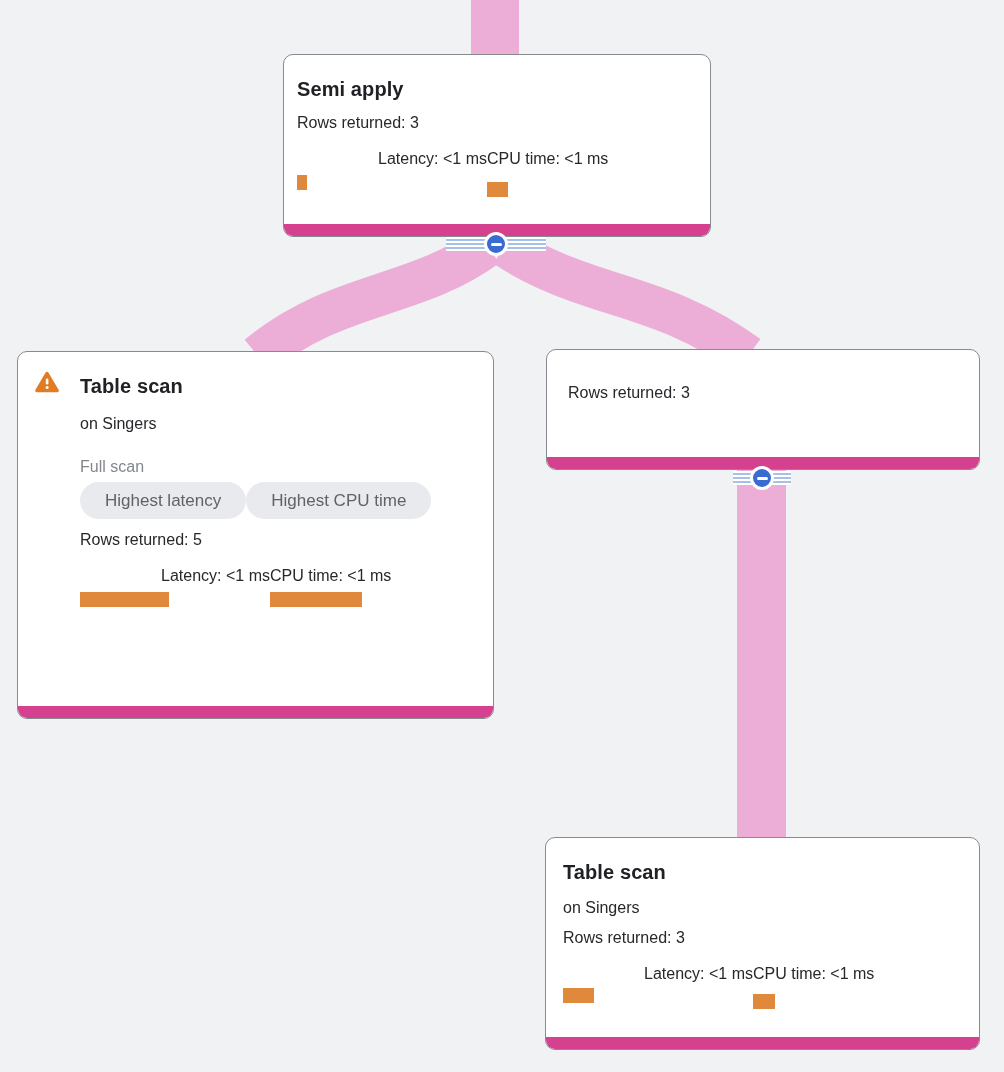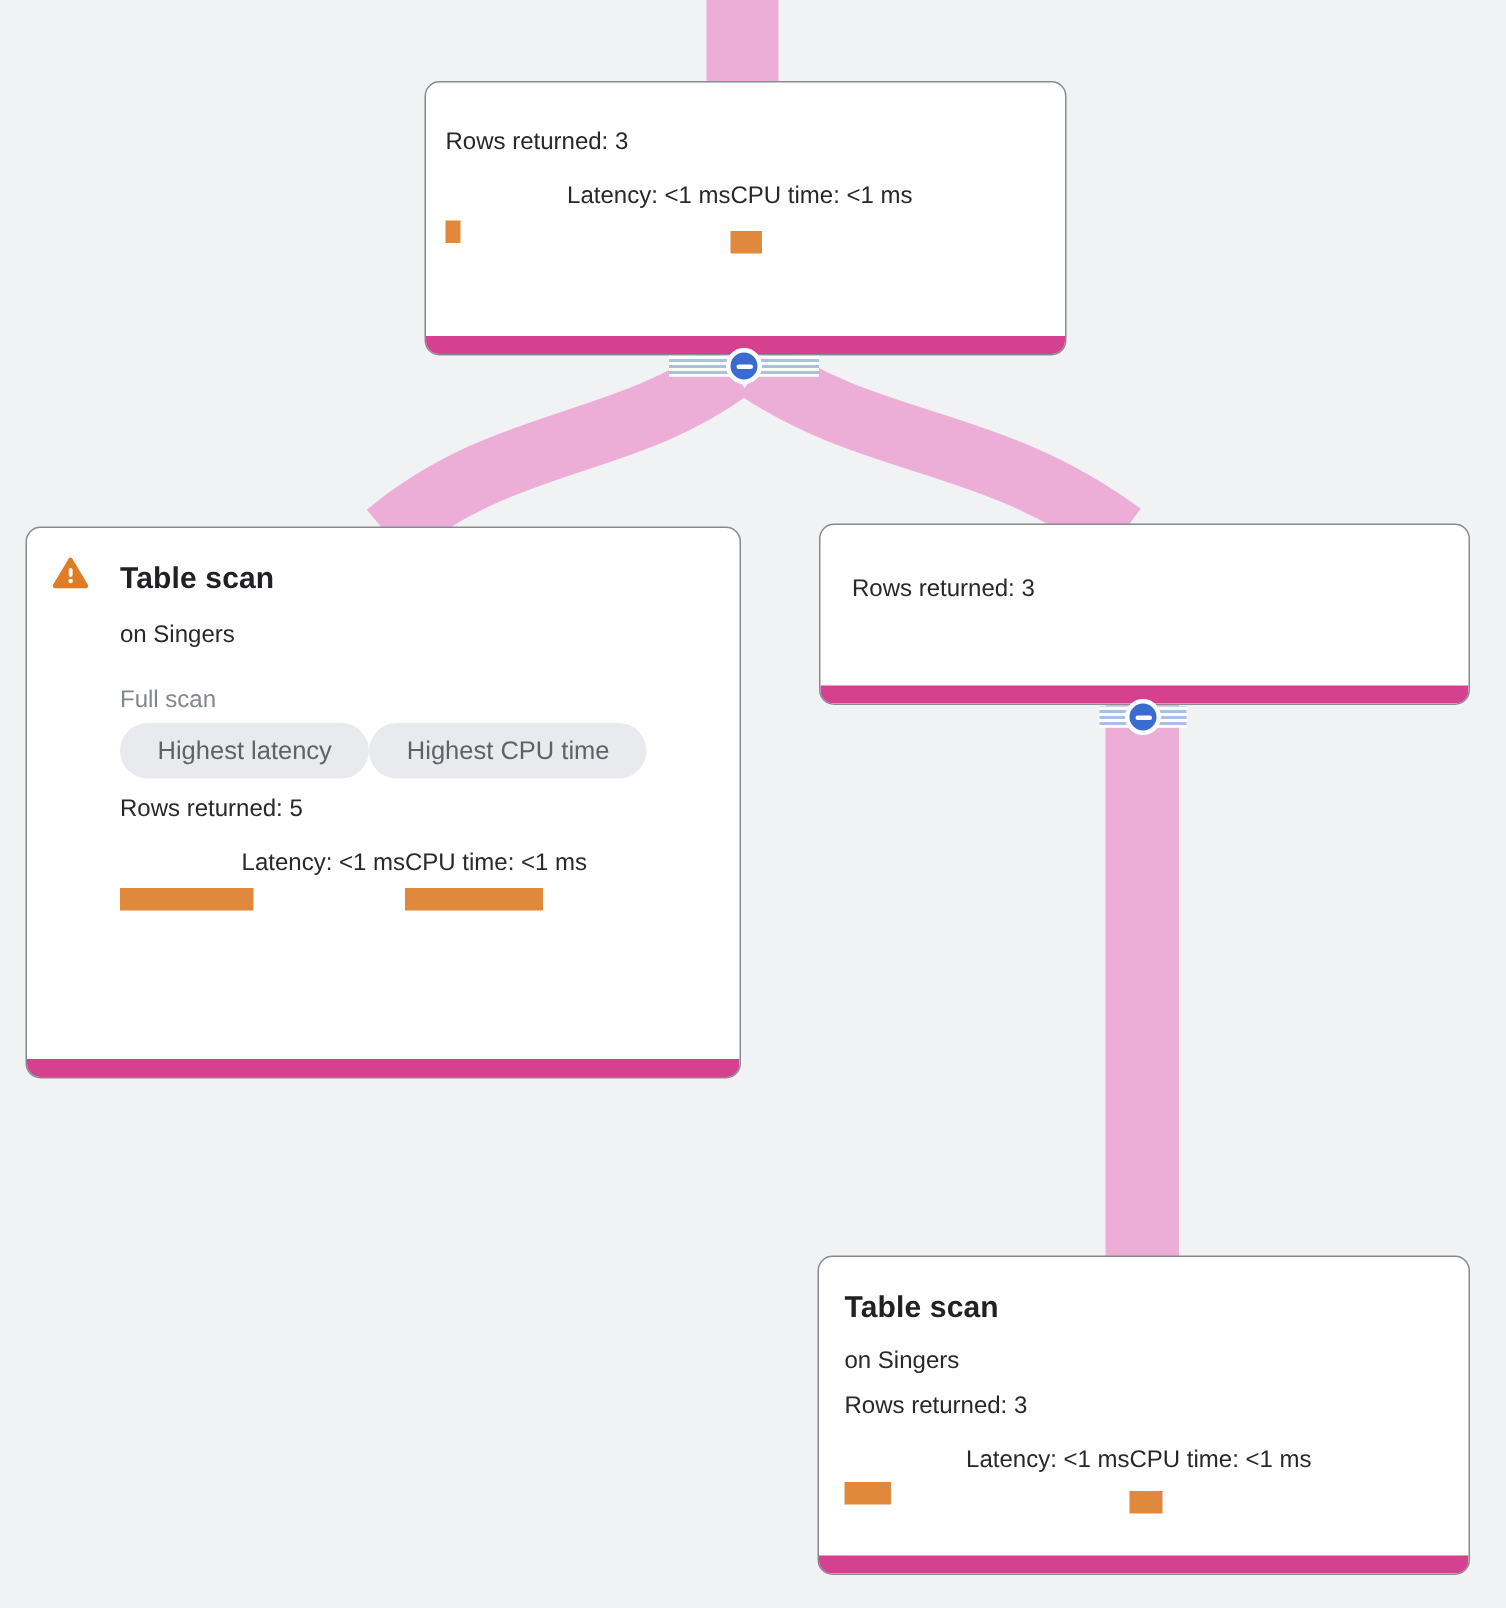--- a/index.html
+++ b/index.html
@@ -67,20 +67,21 @@
 <div class="stage">
 
   <svg class="edges" width="1004" height="1072" viewBox="0 0 1004 1072">
     <rect class="edge-fill" x="471" y="0" width="48" height="56"></rect>
     <path class="edge-stroke" d="M 487 246 C 415 299 336 291 258 356"></path>
     <path class="edge-stroke" d="M 505 246 C 584 299 660 291 748 356"></path>
     <rect class="edge-fill" x="737" y="466" width="49" height="376"></rect>
   </svg>
 
   <div class="node-card" style="left:283px;top:54px;width:428px;height:183px;padding:20px 20px 0 13px;">
+    <div class="node-title">Semi apply</div>
     <div class="node-line" style="margin-top:8px;">Rows returned: 3</div>
     <div class="metrics">
       <div class="metric">
         <div class="node-line">Latency: &lt;1 ms</div>
         <div class="bar" style="width: 10px;"></div>
       </div>
       <div class="metric">
         <div class="node-line">CPU time: &lt;1 ms</div>
         <div class="bar low" style="width: 21px;"></div>
       </div>

